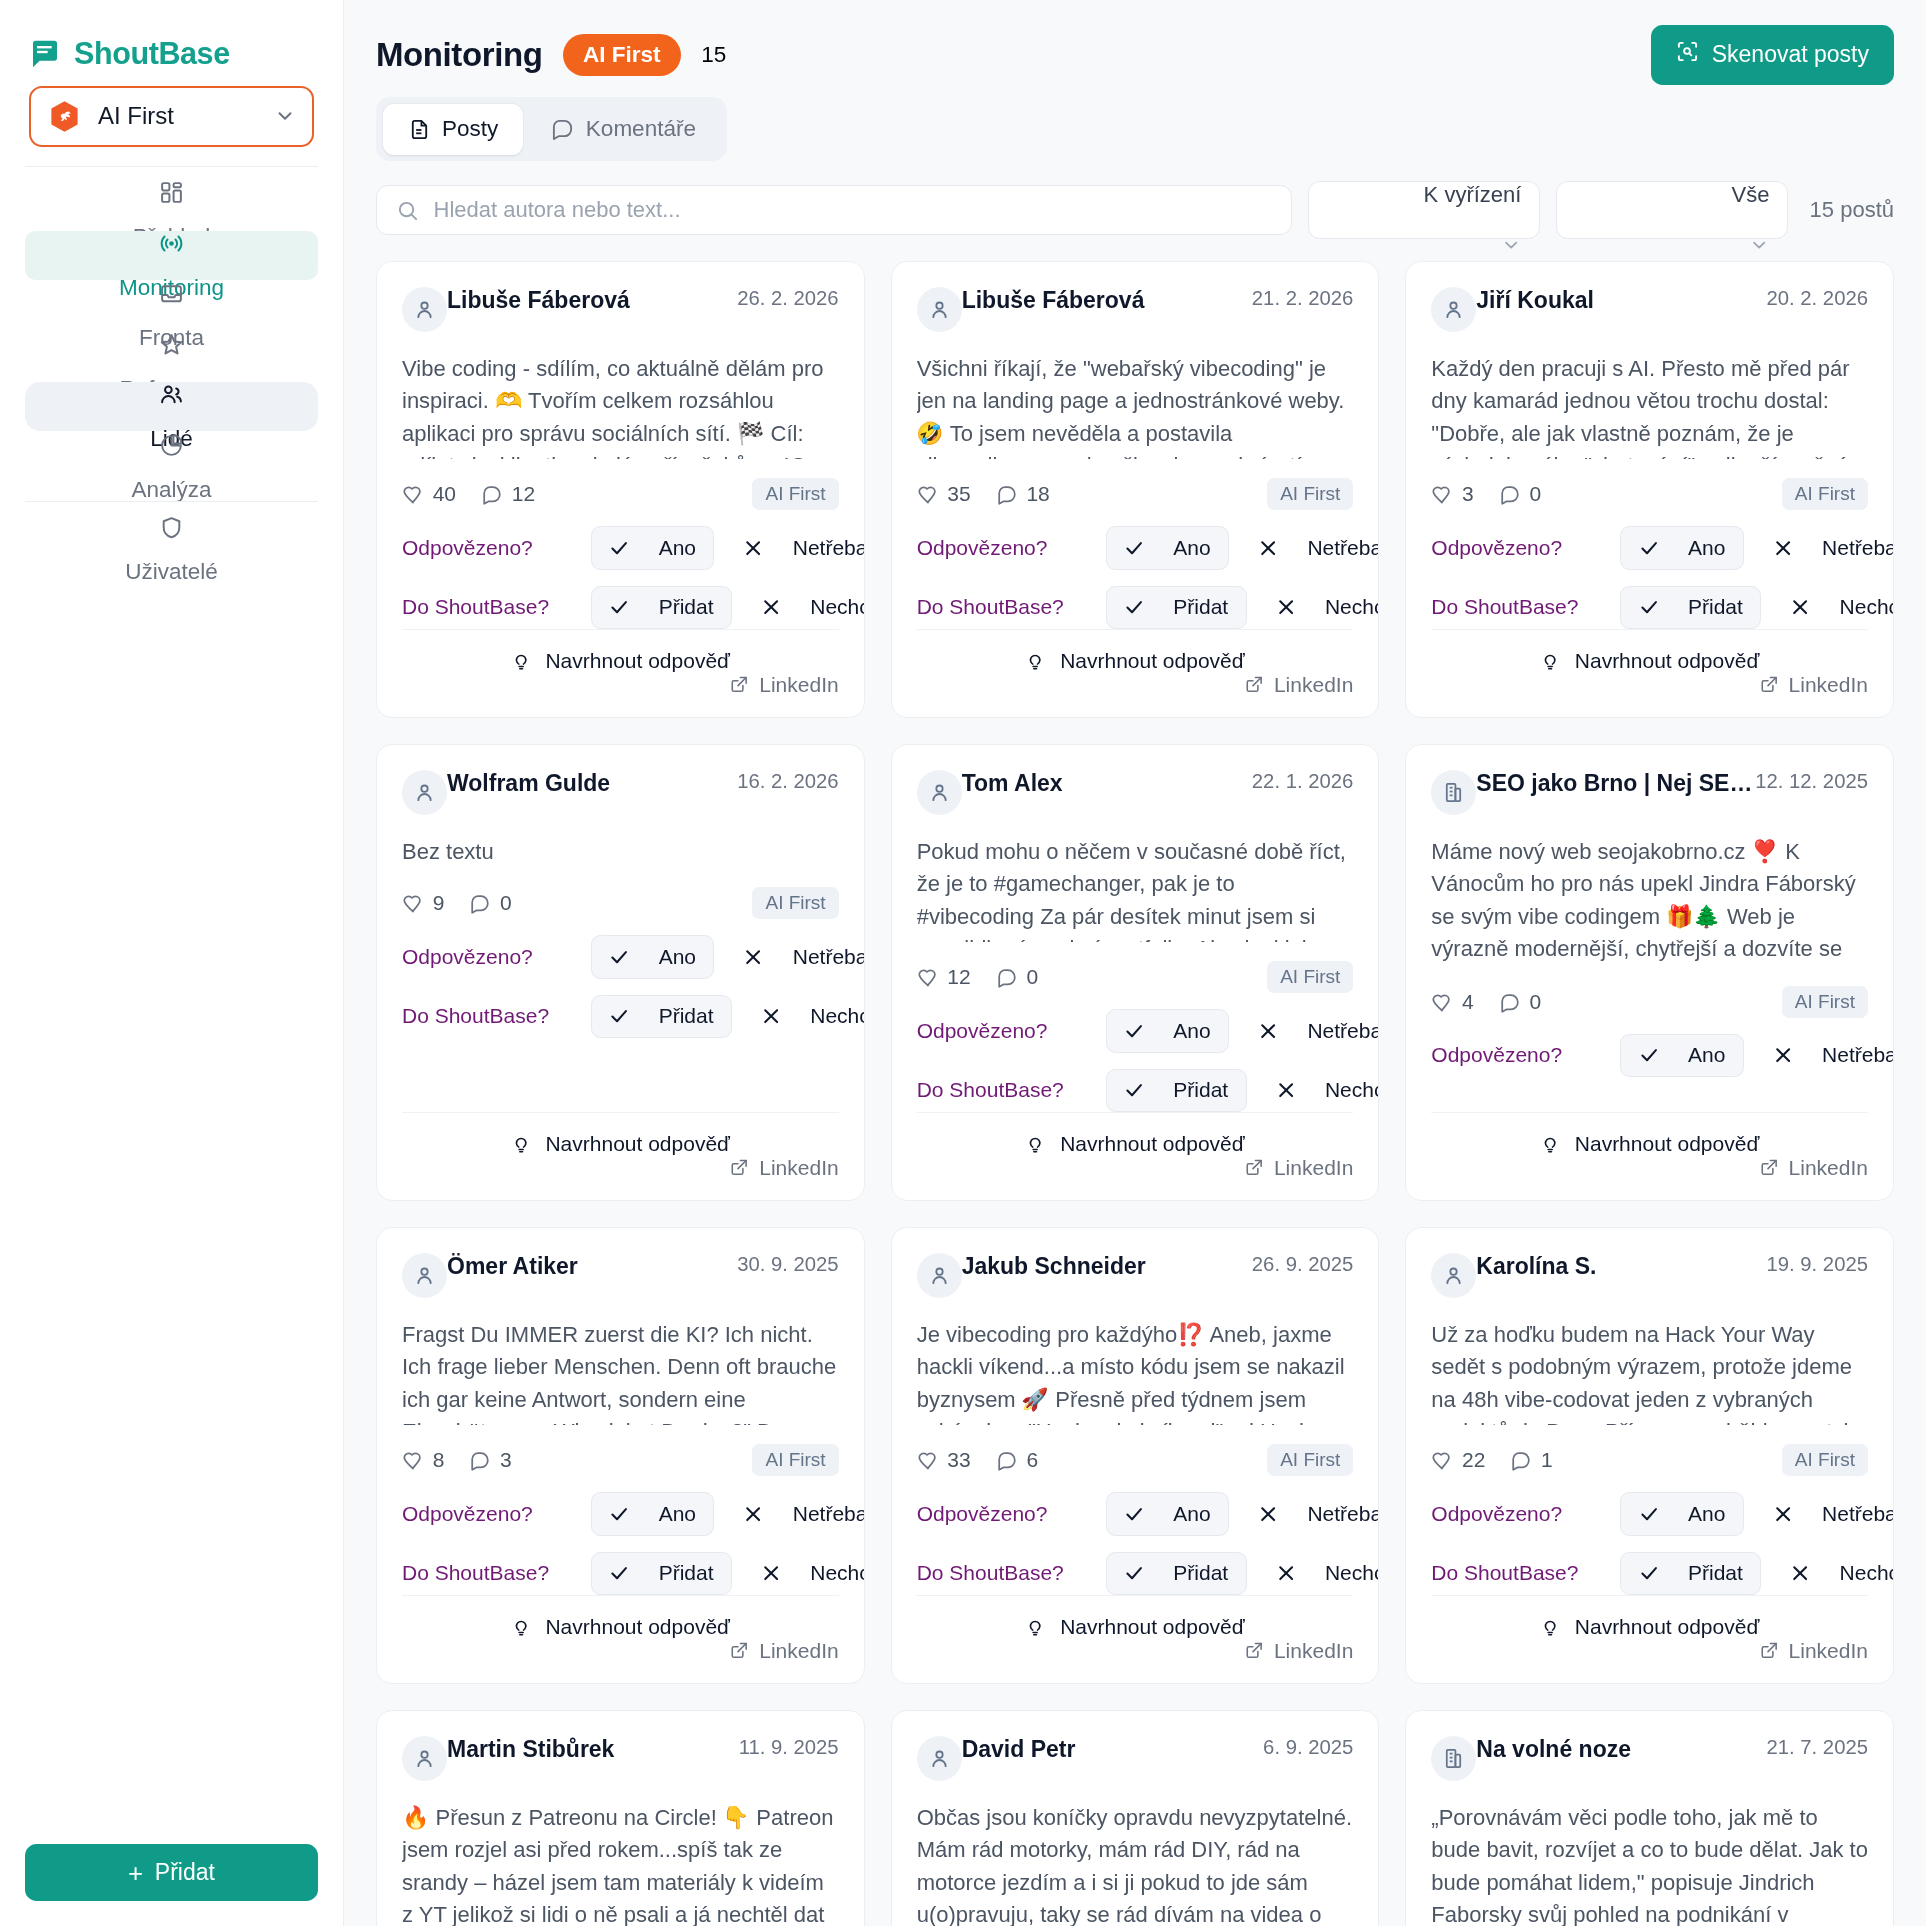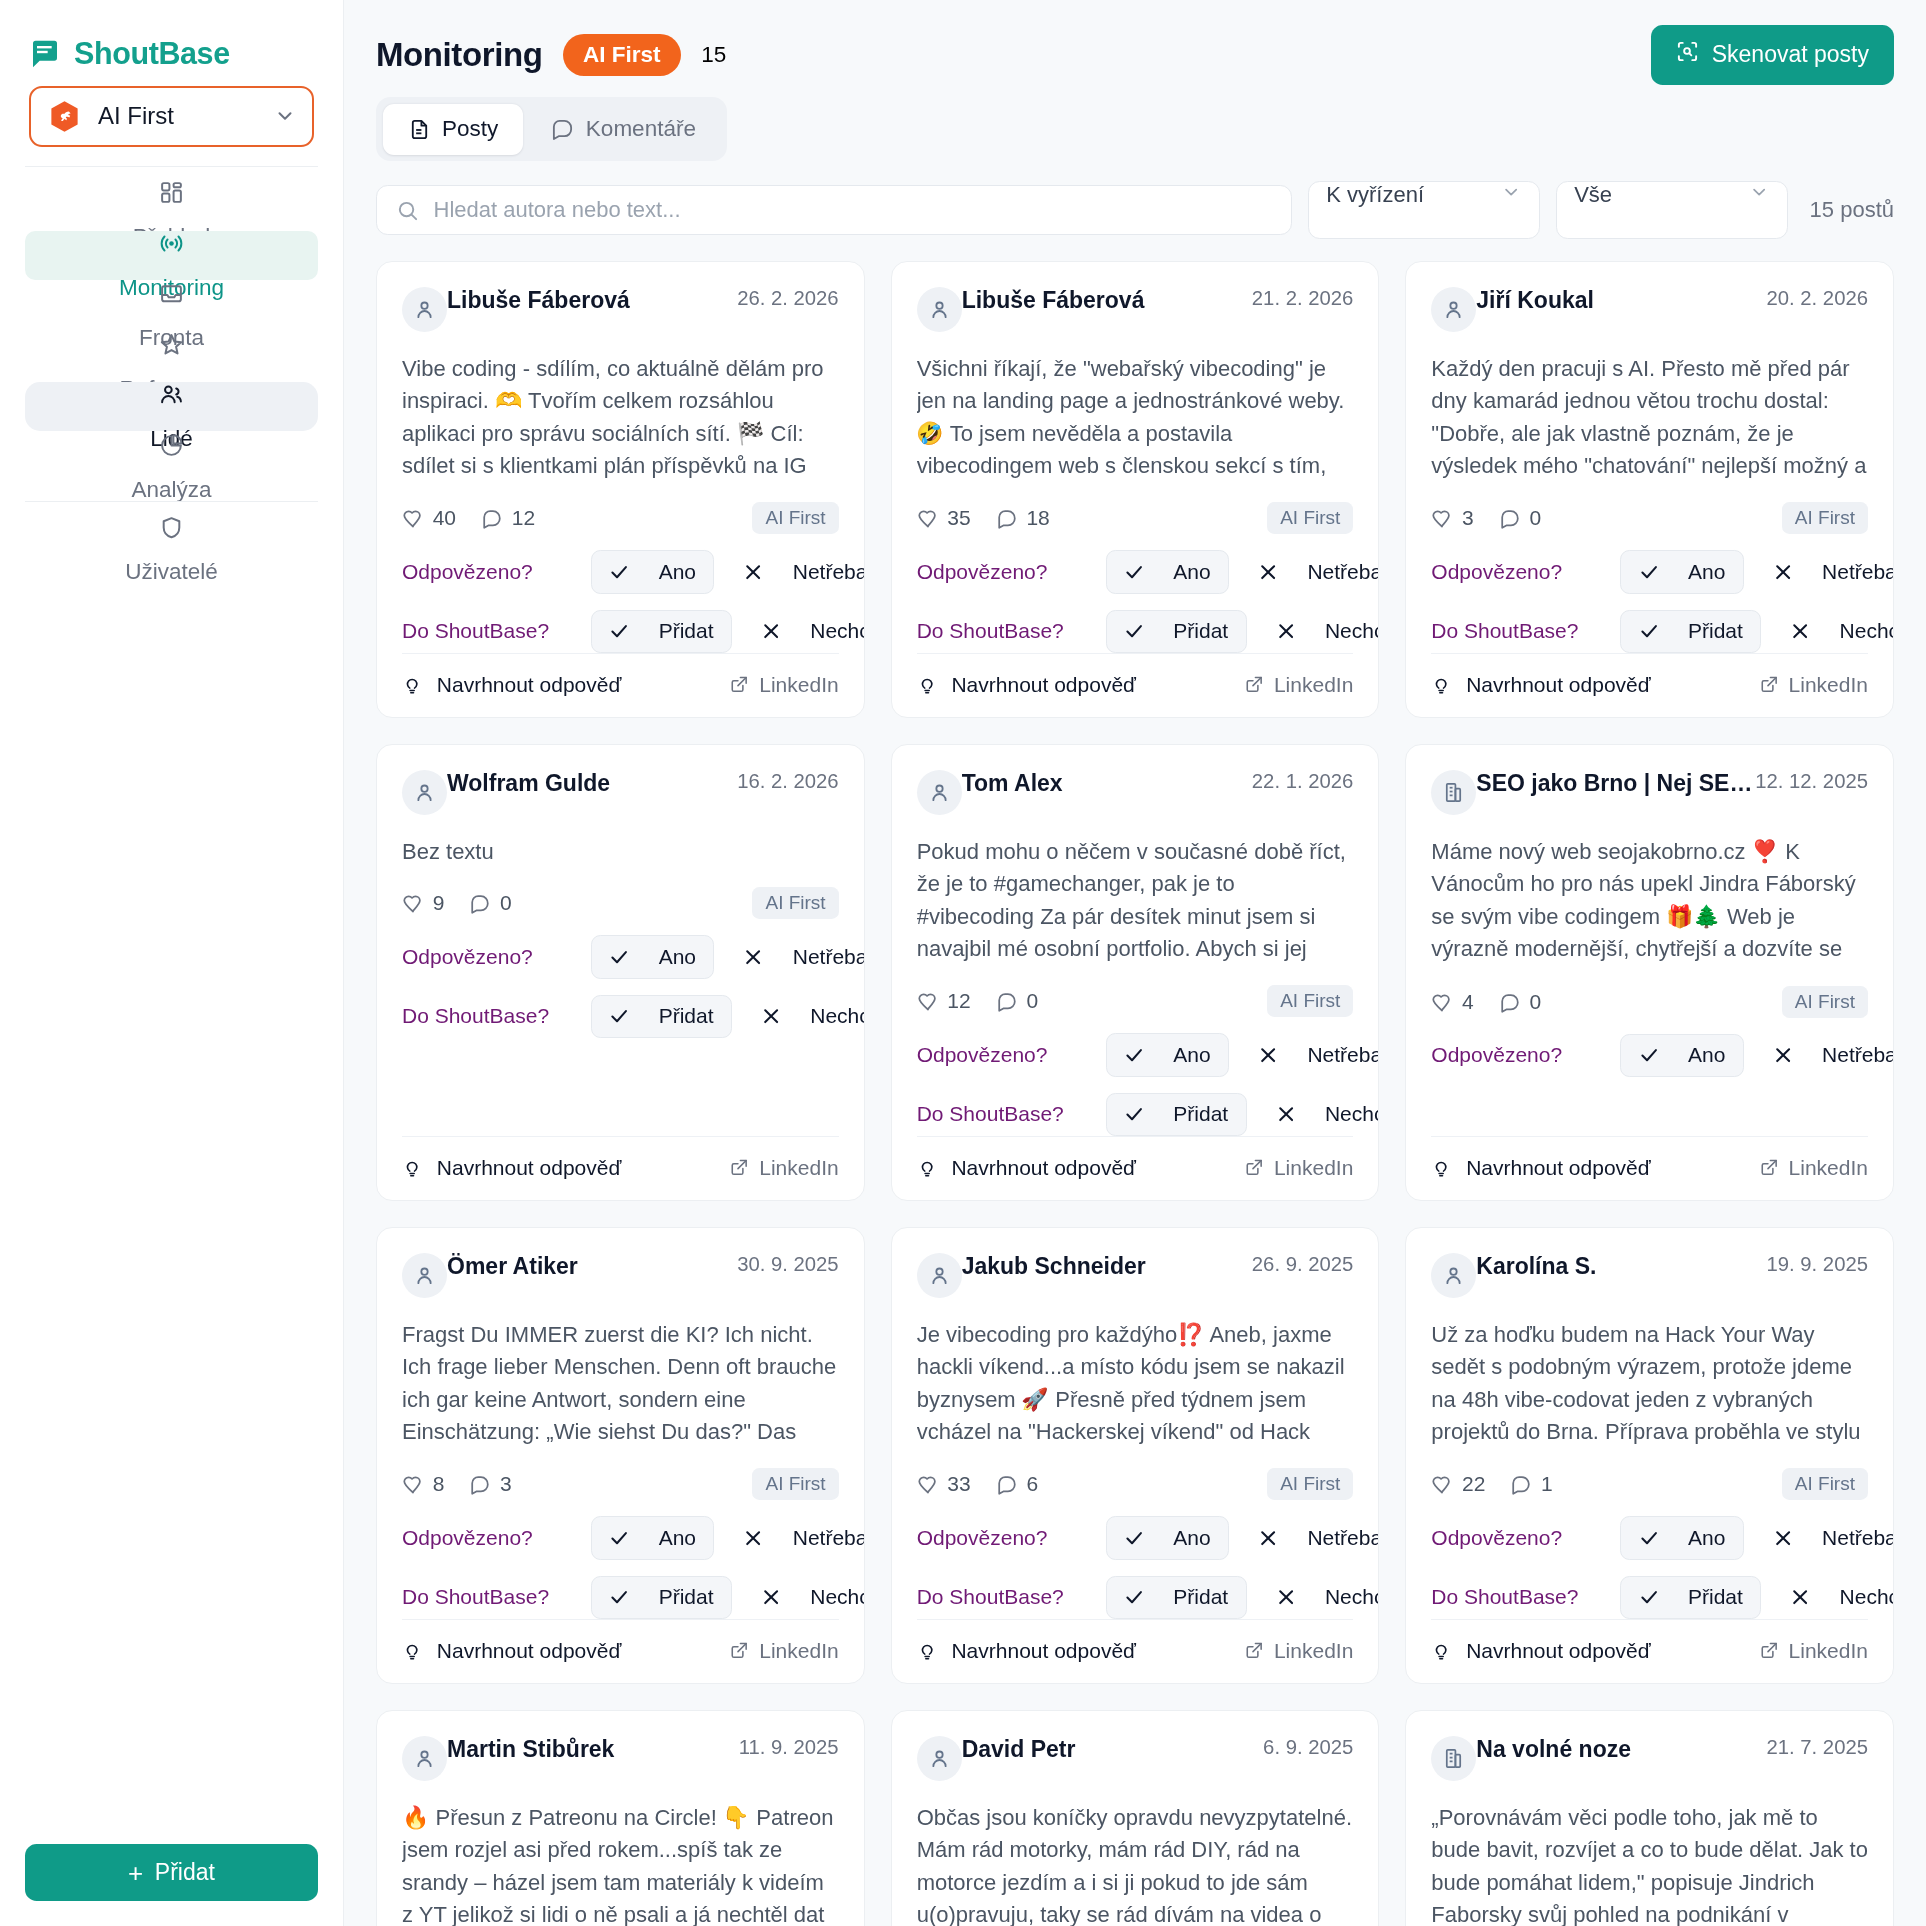--- a/index.html
+++ b/index.html
@@ -112,22 +112,22 @@
   }
   .search-wrap .s-ico { width: 23px; height: 23px; flex: 0 0 23px; color: #9aa3af; }
   .search-wrap input {
     flex: 1; border: none; outline: none; font-size: 22px;
     font-family: inherit; color: #374151; background: transparent;
   }
   .search-wrap input::placeholder { color: #9aa3af; }
   .sel {
     height: 58px; min-width: 232px; background: #fff;
     border: 1.5px solid #e5e9ee; border-radius: 11.6px;
-    display: flex; align-items: flex-start; padding: 0 17.4px; gap: 27px;
-    font-size: 22px; color: #374151; cursor: pointer;
+    display: flex; align-items: flex-end; padding: 0 17.4px; gap: 27px;
+    font-size: 22px; color: #374151; cursor: pointer; flex-direction: column;
   }
   .sel .lbl { flex: 1; }
   .sel .chev { width: 20.3px; height: 20.3px; flex: 0 0 20.3px; color: #9aa3af; }
   .count-right { font-size: 22px; color: #6b7280; white-space: nowrap; padding-left: 5.8px; }
 
   
   .grid {
     margin-top: 22px;
     display: grid; grid-template-columns: repeat(3, 1fr);
     gap: 26px; align-content: start;
@@ -167,21 +167,21 @@
     display: flex; align-items: center; gap: 29px;
     font-size: 21px; color: #0f172a; padding: 8.7px 17.4px;
     border-radius: 9.4px; cursor: pointer; font-weight: 500;
   }
   .choice.sel-box { background: #f4f6f9; border: 1.5px solid #e5e9ee; }
   .choice .c-ico { width: 20.3px; height: 20.3px; flex: 0 0 20.3px; }
   .choice.plain { margin-left: 11.6px; }
 
   .card-foot {
     margin-top: auto; border-top: 1.5px solid #eef1f5;
-    display: flex; align-items: center; padding: 19px 0 20.3px 0;
+    display: flex; align-items: center; padding: 19px 0 20.3px 0; flex-direction: column;
   }
   .suggest { display: flex; align-items: center; gap: 14.5px; font-size: 21px; color: #0f172a; font-weight: 500; cursor: pointer; }
   .suggest .f-ico { width: 20.3px; height: 20.3px; flex: 0 0 20.3px; }
   .link-out { margin-left: auto; display: flex; align-items: center; gap: 10.2px; font-size: 21px; color: #6b7280; cursor: pointer; }
   .link-out .f-ico { width: 19.6px; height: 19.6px; flex: 0 0 19.6px; }
 </style>
 </head>
 <body>
 
 <div class="app">

